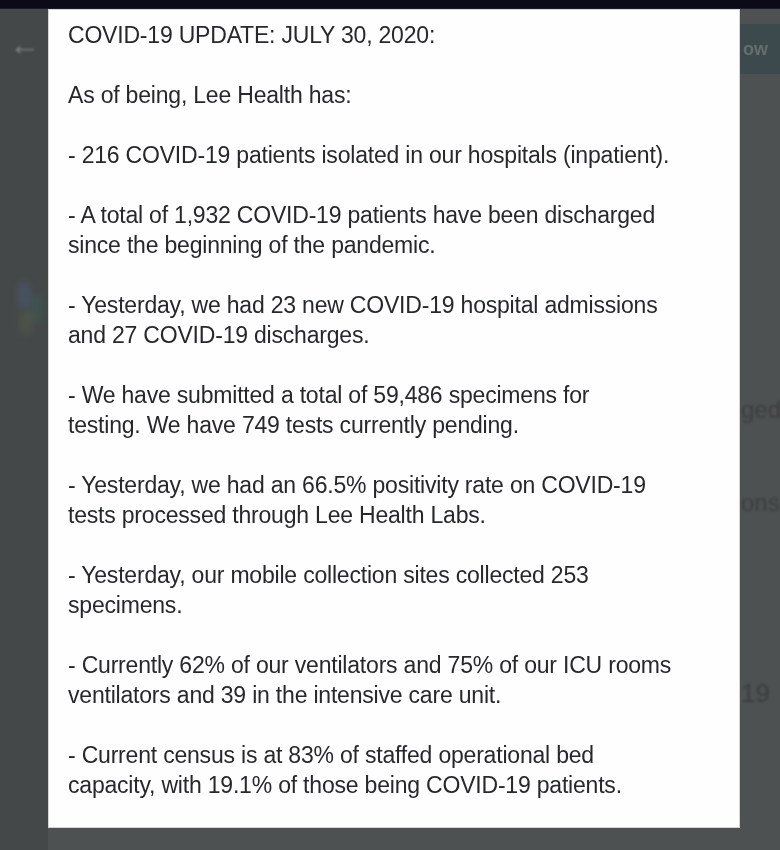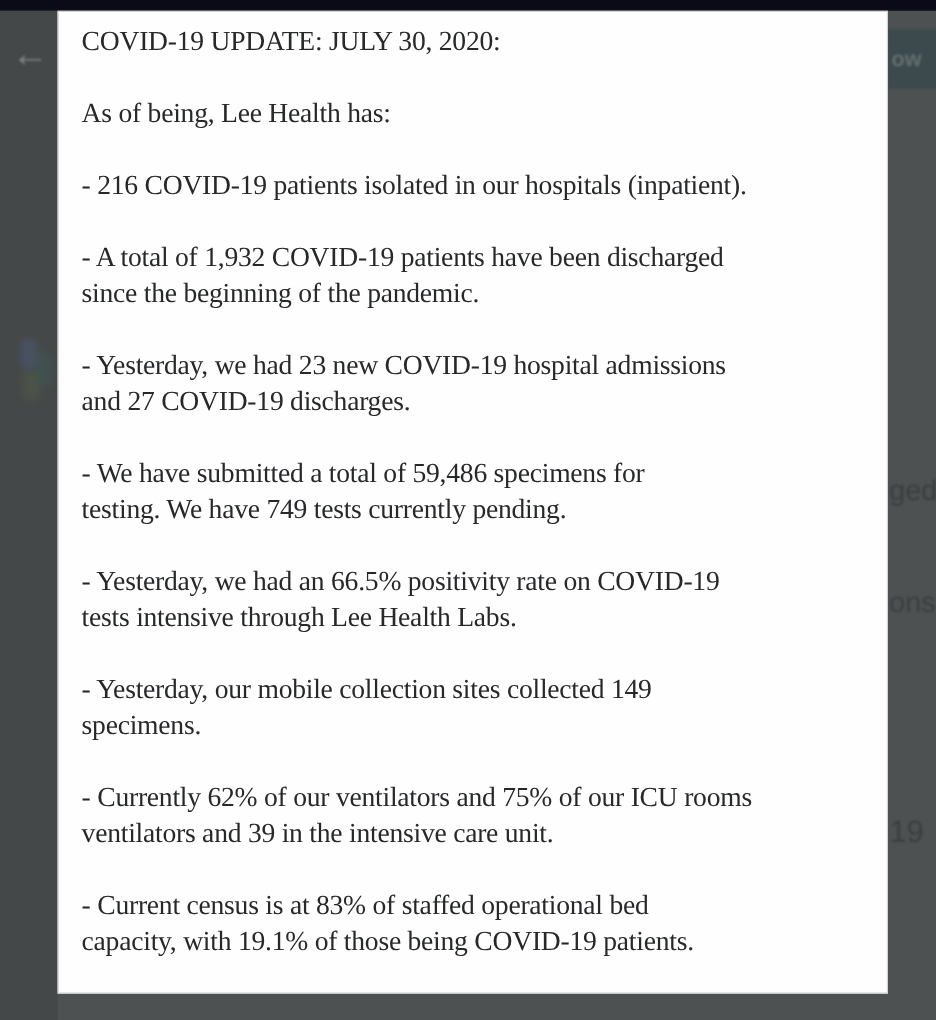--- a/index.html
+++ b/index.html
@@ -96,21 +96,20 @@
   .frag-2 { top: 679px; font-size: 26px; }
 
   .card {
     position: absolute;
     left: 48px; top: 9px;
     width: 692px; height: 819px;
     background: var(--card-bg);
     border: 1px solid var(--card-border);
     padding: 10px 12px 0 19px;
     overflow: hidden;
-    font-family: Liberation Serif, serif;
   }
 
   .para { margin: 0 0 30px 0; }
   .line {
     font-size: 23px;
     line-height: 30px;
     color: var(--text-color);
     letter-spacing: -0.2px;
     white-space: nowrap;
   }
@@ -162,25 +161,25 @@
       <div class="line">and 27 COVID-19 discharges.</div>
     </div>
 
     <div class="para">
       <div class="line">- We have submitted a total of 59,486 specimens for</div>
       <div class="line">testing. We have 749 tests currently pending.</div>
     </div>
 
     <div class="para">
       <div class="line">- Yesterday, we had an 66.5% positivity rate on COVID-19</div>
-      <div class="line">tests intensive through Lee Health Labs.</div>
+      <div class="line">tests processed through Lee Health Labs.</div>
     </div>
 
     <div class="para">
-      <div class="line">- Yesterday, our mobile collection sites collected 149</div>
+      <div class="line">- Yesterday, our mobile collection sites collected 253</div>
       <div class="line">specimens.</div>
     </div>
 
     <div class="para">
       <div class="line">- Currently 62% of our ventilators and 75% of our ICU rooms</div>
       <div class="line">ventilators and 39 in the intensive care unit.</div>
     </div>
 
     <div class="para">
       <div class="line">- Current census is at 83% of staffed operational bed</div>

